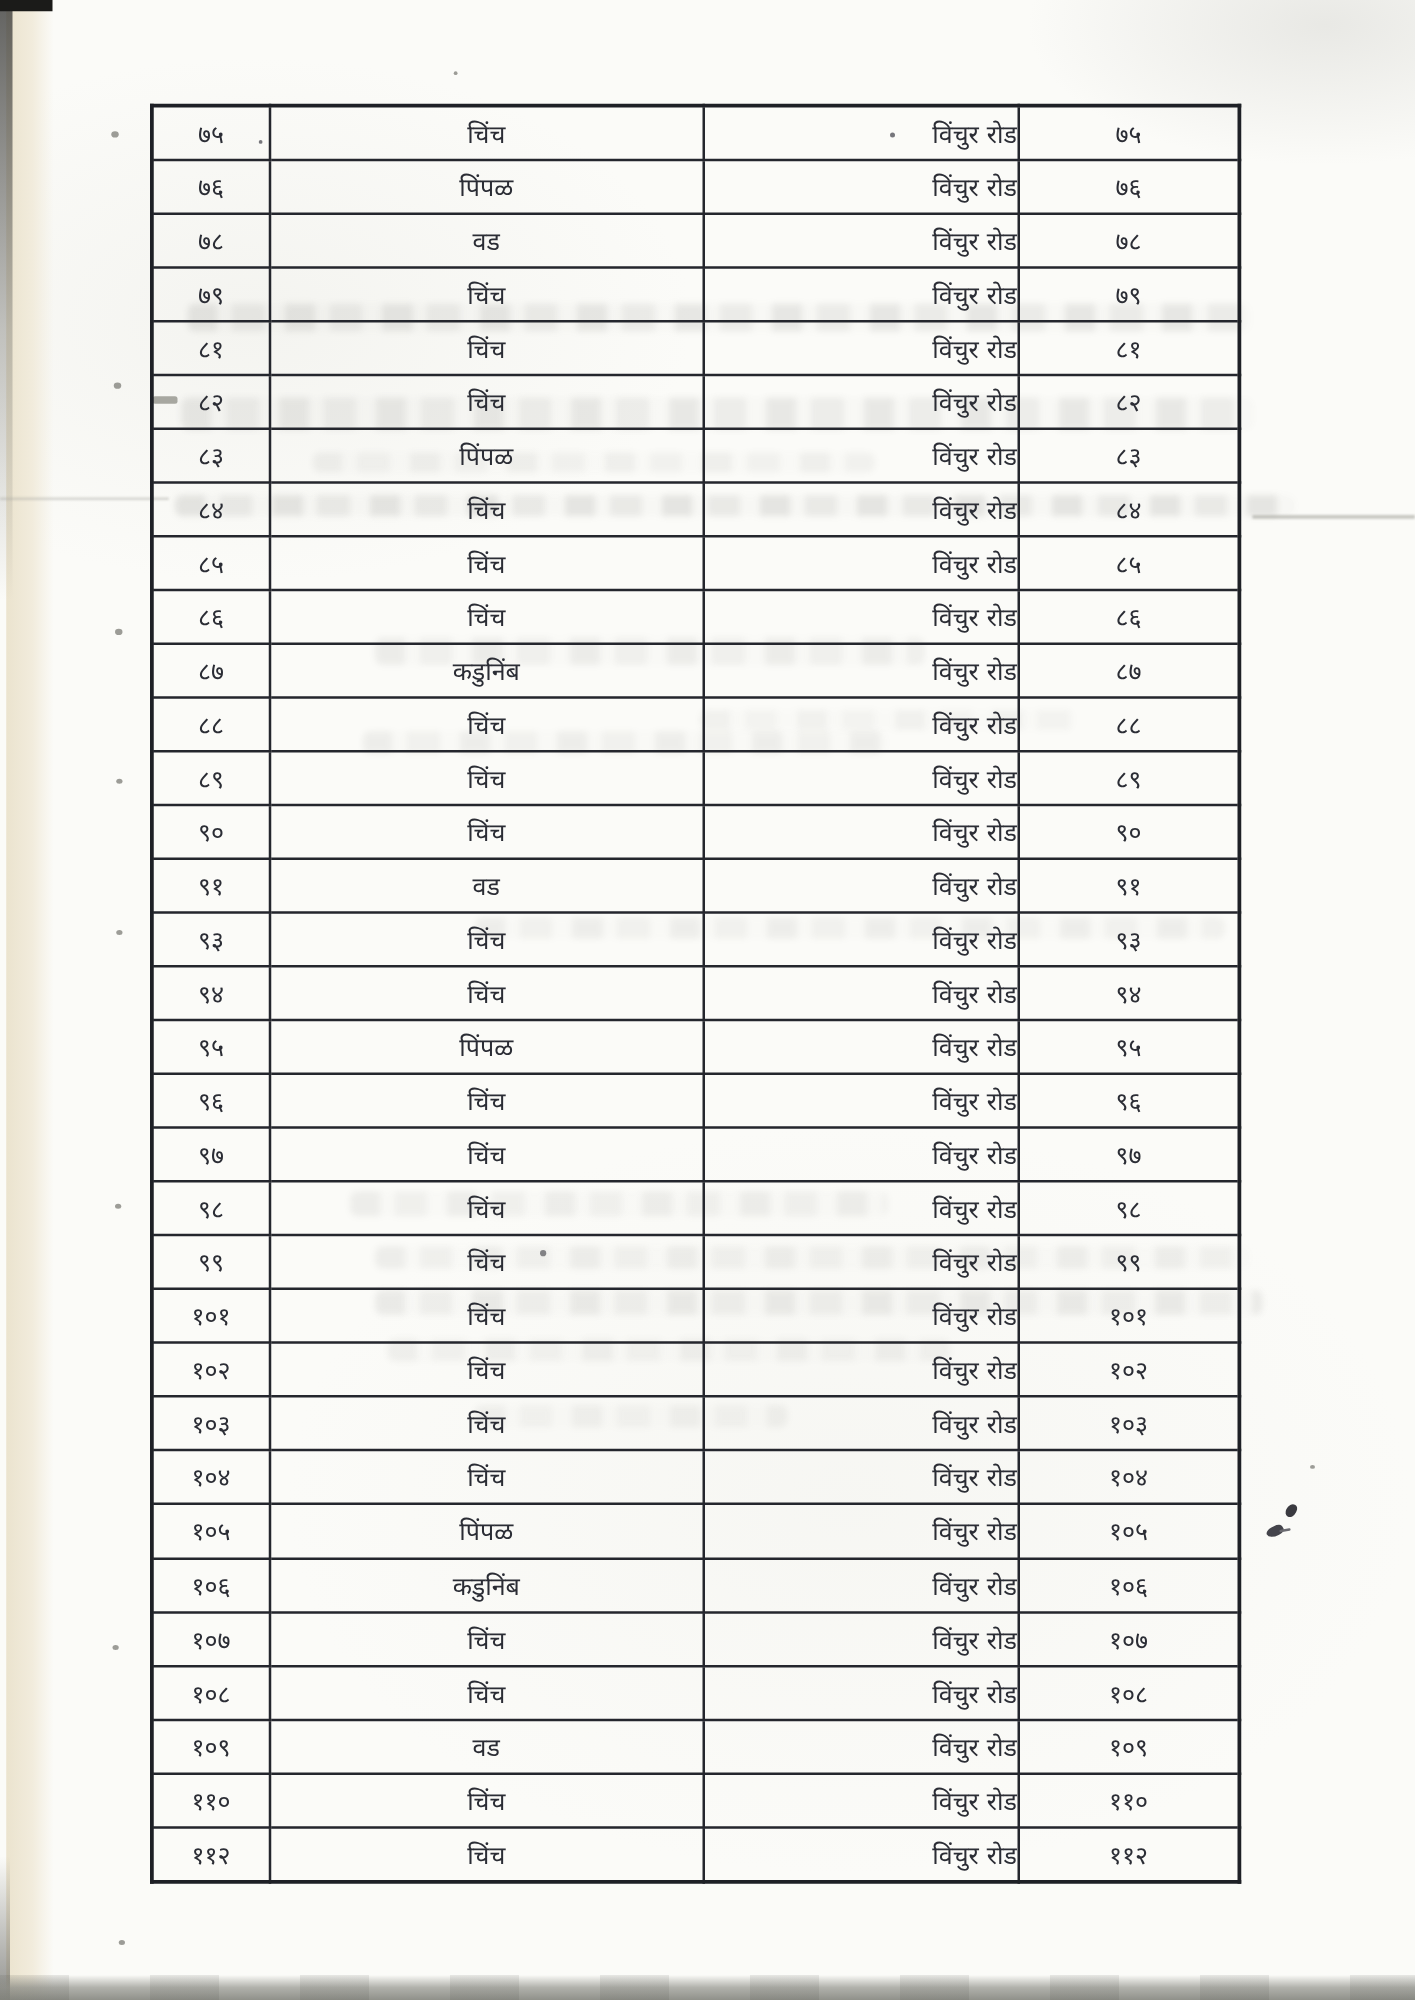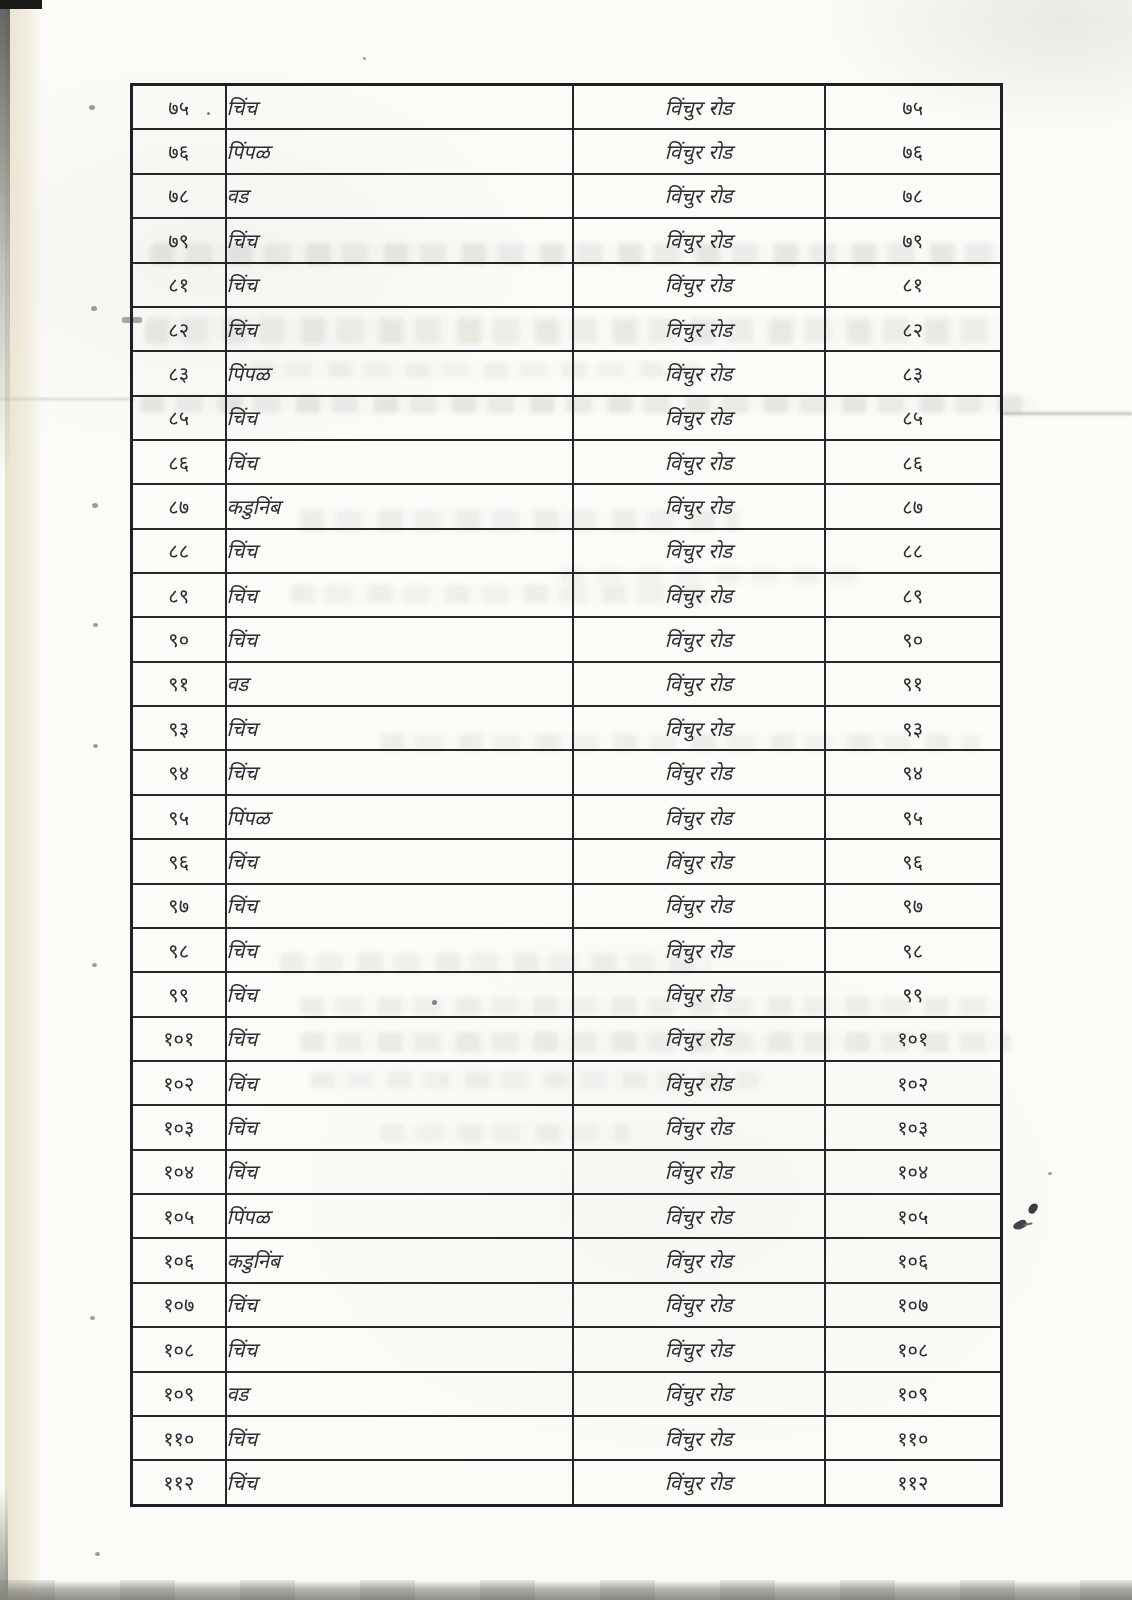--- a/index.html
+++ b/index.html
@@ -63,40 +63,40 @@
     background: repeating-linear-gradient(90deg,
       rgba(118,118,114,.30) 0 24px, rgba(118,118,114,.06) 24px 36px,
       rgba(118,118,114,.24) 36px 62px, rgba(118,118,114,.05) 62px 78px);
     filter: blur(2.4px);
     border-radius: 6px;
   }
 
   
   table.tree-table {
     position: absolute;
-    left: 130px; top: 83px;
+    left: 120px; top: 83px;
     width: 870px; height: 1424px;
     border-collapse: collapse;
     table-layout: fixed;
     z-index: 2;
     border: 3px solid #1e2026;
   }
   table.tree-table td {
     border: 2px solid #24262d;
     height: 35.4px;
     padding: 0;
     font-size: 20px;
     color: #2b2d35;
     white-space: nowrap;
     overflow: hidden;
     background: transparent;
   }
   td.c-sr   { text-align: center; }
-  td.c-tree { text-align: left; padding-left: 9px; font-style: italic; }
-  td.c-loc  { text-align: center; padding-left: 7px; font-style: italic; }
+  td.c-tree { text-align: center; padding-left: 9px; }
+  td.c-loc  { text-align: right; padding-left: 7px; }
   td.c-num  { text-align: center; }
 </style>
 </head>
 <body>
 
 <div class="page">
 
   <div>
     <div class="artifact smudge" style="left:150px; top:243px; width:850px; height:22px; opacity:.50;"></div>
     <div class="artifact smudge" style="left:145px; top:318px; width:858px; height:26px; opacity:.45;"></div>
@@ -182,20 +182,26 @@
       <td class="c-loc">विंचुर रोड</td>
       <td class="c-num">८२</td>
     </tr>
         <tr>
       <td class="c-sr">८३</td>
       <td class="c-tree">पिंपळ</td>
       <td class="c-loc">विंचुर रोड</td>
       <td class="c-num">८३</td>
     </tr>
         <tr>
+      <td class="c-sr">८४</td>
+      <td class="c-tree">चिंच</td>
+      <td class="c-loc">विंचुर रोड</td>
+      <td class="c-num">८४</td>
+    </tr>
+        <tr>
       <td class="c-sr">८५</td>
       <td class="c-tree">चिंच</td>
       <td class="c-loc">विंचुर रोड</td>
       <td class="c-num">८५</td>
     </tr>
         <tr>
       <td class="c-sr">८६</td>
       <td class="c-tree">चिंच</td>
       <td class="c-loc">विंचुर रोड</td>
       <td class="c-num">८६</td>

